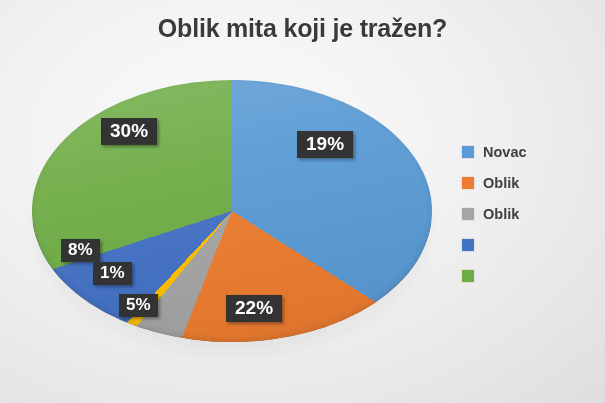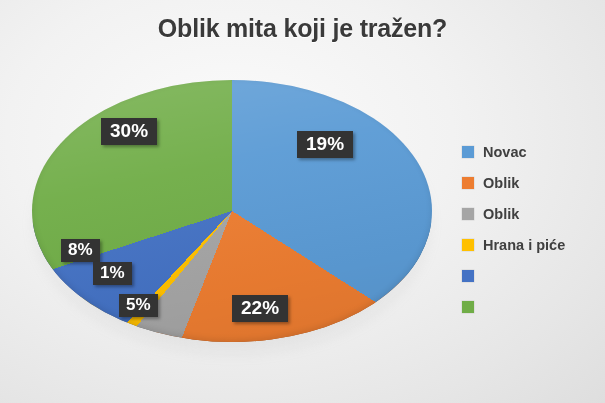--- a/index.html
+++ b/index.html
@@ -120,21 +120,21 @@
     padding: 3px 9px 4px 9px;
     line-height: 1.05;
     box-shadow: 2px 2px 3px rgba(0,0,0,0.35);
     white-space: nowrap;
   }
   .dl-small {
     font-size: 17px;
     padding: 2px 7px 3px 7px;
   }
   .dl-34 { left: 297px; top: 131px; }
-  .dl-22 { left: 232px; top: 295px; }
+  .dl-22 { left: 226px; top: 295px; }
   .dl-30 { left: 101px;  top: 118px; }
   .dl-8  { left: 61px;  top: 239px; }
   .dl-1  { left: 93px;  top: 262px; }
   .dl-5  { left: 119px; top: 294px; }
 
   
   .legend {
     position: absolute;
     left: 462px;
     top: 136px;
@@ -189,24 +189,20 @@
     </div>
     <div class="legend-item">
       <span class="legend-swatch" style="background:#ed7d31"></span>
       <span class="legend-label">Oblik</span>
     </div>
     <div class="legend-item">
       <span class="legend-swatch" style="background:#a5a5a5"></span>
       <span class="legend-label">Oblik</span>
     </div>
     <div class="legend-item">
-      <span class="legend-swatch" style="background:#ffc000"></span>
-      <span class="legend-label">Hrana i piće</span>
-    </div>
-    <div class="legend-item">
       <span class="legend-swatch" style="background:#4472c4"></span>
     </div>
     <div class="legend-item">
       <span class="legend-swatch" style="background:#70ad47"></span>
     </div>
   </div>
 
 </div>
 
 </body></html>

